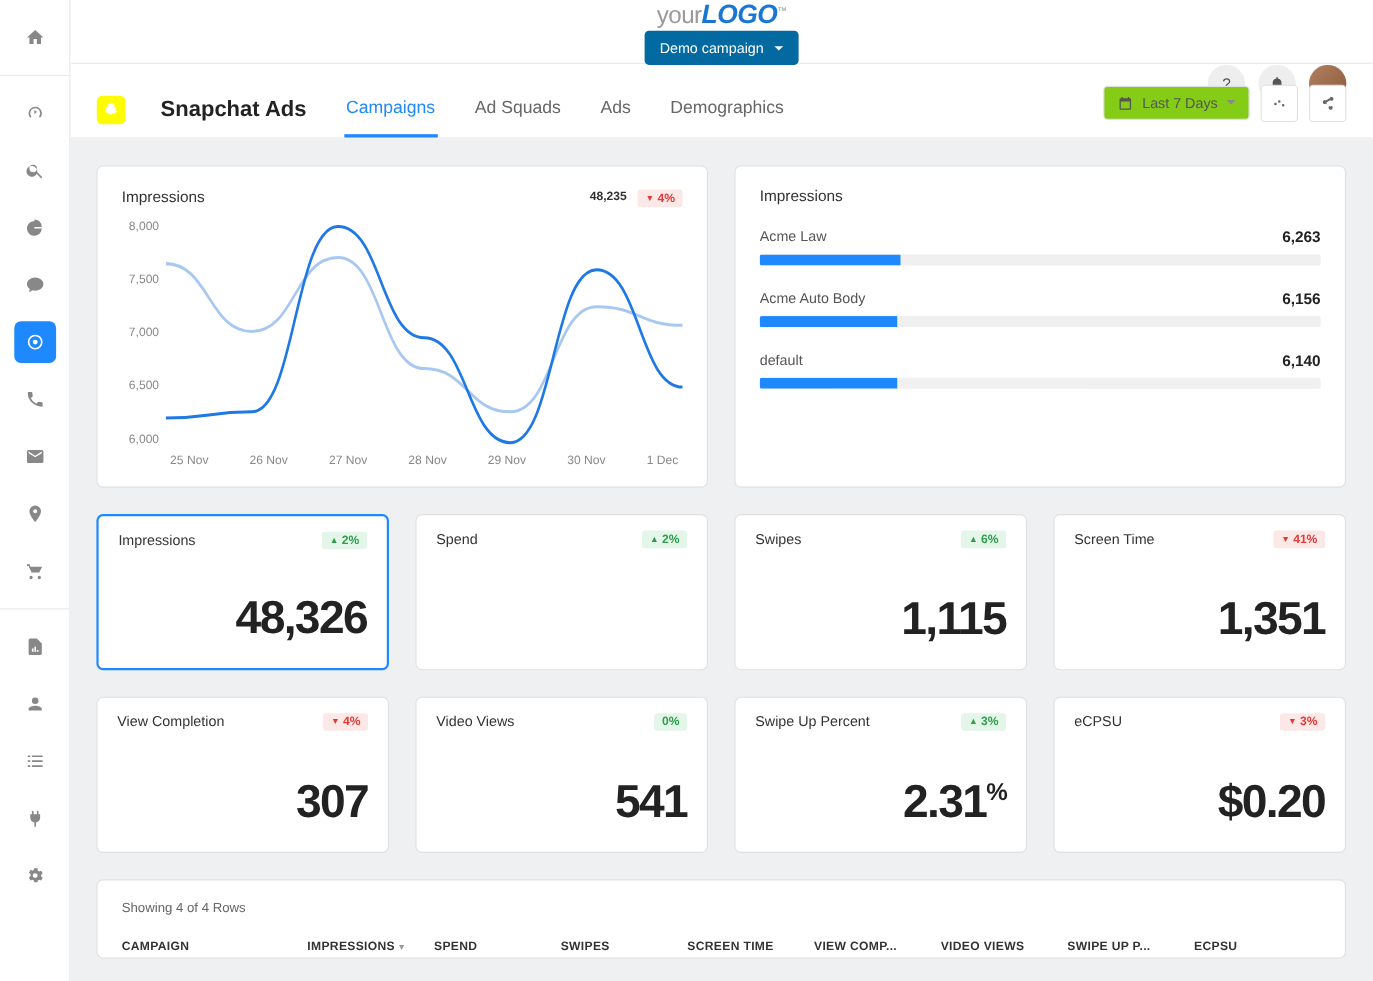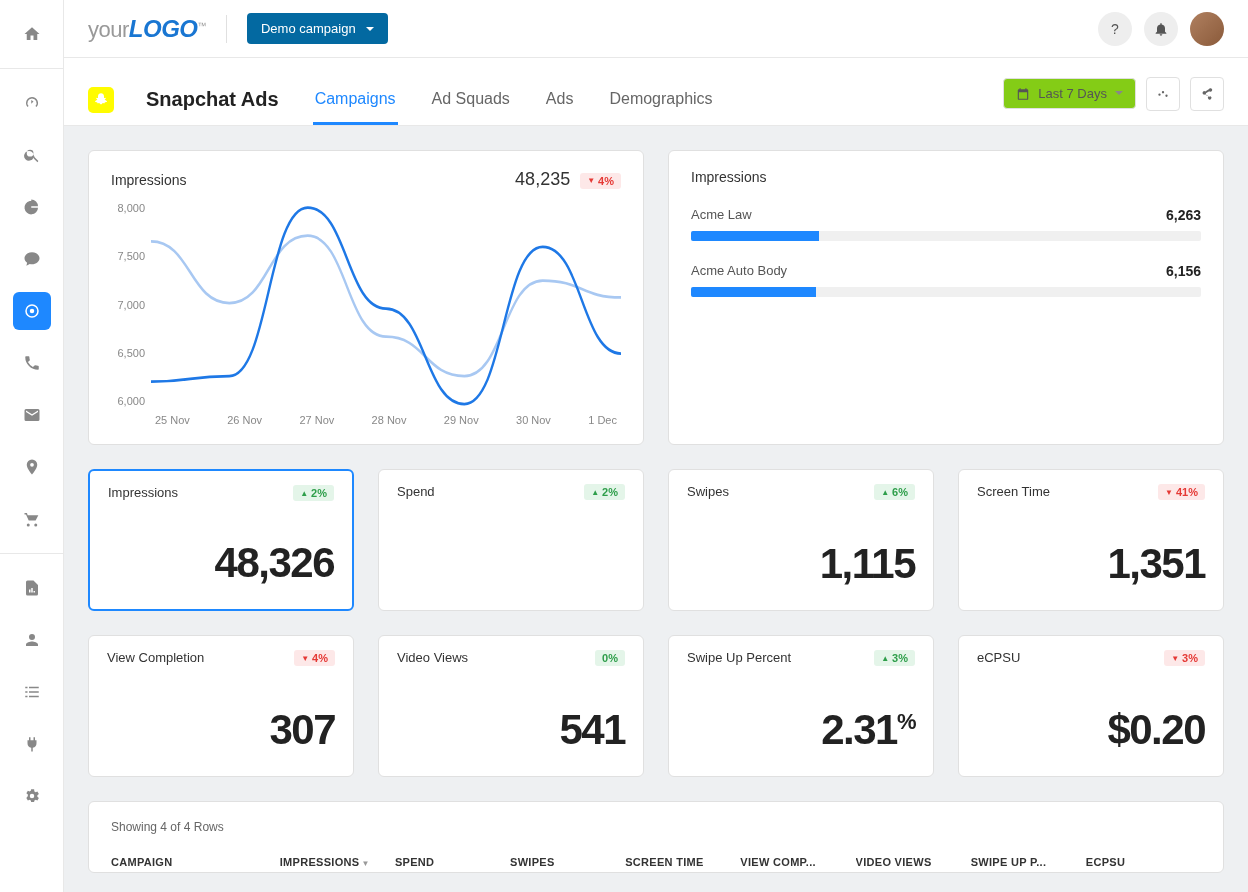--- a/index.html
+++ b/index.html
@@ -10,21 +10,21 @@
     .sidebar { width: 64px; background: #fff; border-right: 1px solid #e8e8e8; display: flex; flex-direction: column; align-items: center; padding-top: 8px; }
     .sidebar-item { width: 38px; height: 38px; display: flex; align-items: center; justify-content: center; margin: 7px 0; border-radius: 6px; color: #888; cursor: pointer; }
     .sidebar-item.active { background: #1e88ff; color: #fff; }
     .sidebar-item svg { width: 18px; height: 18px; }
     .sidebar-divider { width: 100%; height: 1px; background: #e8e8e8; margin: 8px 0; }
     
     
     .main { flex: 1; display: flex; flex-direction: column; overflow: hidden; }
     
     
-    .topbar { height: 58px; display: flex; align-items: center; padding: 0 24px; border-bottom: 1px solid #e8e8e8; }
+    .topbar { height: 58px; display: flex; align-items: center; padding: 0 24px; border-bottom: 1px solid #e8e8e8; flex-direction: column; }
     .logo { font-size: 22px; font-weight: 400; color: #999; letter-spacing: -0.5px; }
     .logo .bold { font-weight: 900; font-style: italic; color: #1976d2; font-size: 24px; }
     .logo .tm { font-size: 9px; vertical-align: super; color: #999; }
     .vdiv { width: 1px; height: 28px; background: #e0e0e0; margin: 0 20px; }
     .campaign-btn { background: #0369a1; color: #fff; border: none; padding: 8px 14px; border-radius: 4px; font-size: 13px; cursor: pointer; display: flex; align-items: center; gap: 10px; }
     .campaign-btn::after { content: ""; border: 4px solid transparent; border-top-color: #fff; margin-top: 4px; }
     .topbar-right { margin-left: auto; display: flex; align-items: center; gap: 12px; }
     .icon-btn { width: 34px; height: 34px; border-radius: 50%; background: #eee; display: flex; align-items: center; justify-content: center; color: #555; cursor: pointer; }
     .avatar { width: 34px; height: 34px; border-radius: 50%; background: linear-gradient(135deg, #b08060, #8a5a3a); cursor: pointer; }
     
@@ -42,21 +42,21 @@
     
     
     .content { flex: 1; overflow-y: auto; background: #eef0f2; padding: 24px; }
     
     .row { display: flex; gap: 24px; margin-bottom: 24px; }
     .card { background: #fff; border: 1px solid #e0e0e0; border-radius: 6px; padding: 18px 22px; }
     
     .chart-card { flex: 1; }
     .chart-header { display: flex; align-items: center; margin-bottom: 12px; }
     .chart-title { font-size: 14px; color: #333; font-weight: 500; }
-    .chart-total { margin-left: auto; font-weight: 400; font-size: 18px; }
+    .chart-total { margin-left: auto; font-weight: 700; font-size: 11px; }
     .delta { padding: 2px 7px; border-radius: 3px; font-size: 11px; font-weight: 600; margin-left: 10px; display: inline-flex; align-items: center; gap: 3px; }
     .delta.down { background: #fde8e8; color: #e53935; }
     .delta.up { background: #e4f5e9; color: #2e9e4a; }
     .delta.neutral { background: #e4f5e9; color: #2e9e4a; }
     .delta .arrow { font-size: 8px; }
     
     .chart-area { position: relative; height: 230px; margin-left: 40px; }
     .chart-svg { width: 100%; height: 100%; }
     .y-labels { position: absolute; left: -40px; top: 0; height: 205px; display: flex; flex-direction: column; justify-content: space-between; font-size: 11px; color: #888; text-align: right; width: 34px; }
     .x-labels { display: flex; justify-content: space-between; font-size: 11px; color: #888; margin-top: -18px; padding: 0 4px; }
@@ -276,20 +276,29 @@
               </div>
               <div class="bar-row">
                 <div class="bar-head">
                   <span>Acme Auto Body</span>
                   <span class="val">6,156</span>
                 </div>
                 <div class="bar-track">
                   <div class="bar-fill" style="width:24.6%"></div>
                 </div>
               </div>
+              <div class="bar-row">
+                <div class="bar-head">
+                  <span>default</span>
+                  <span class="val">6,140</span>
+                </div>
+                <div class="bar-track">
+                  <div class="bar-fill" style="width:24.6%"></div>
+                </div>
+              </div>
             </div>
         </div>
       </div>
 
       <div class="metric-row" id="metrics1">
           <div class="metric-card selected">
             <div class="metric-head">
               <div class="metric-label">Impressions</div>
               <span class="delta up"><span class="arrow">▲</span>2%</span>
             </div>

